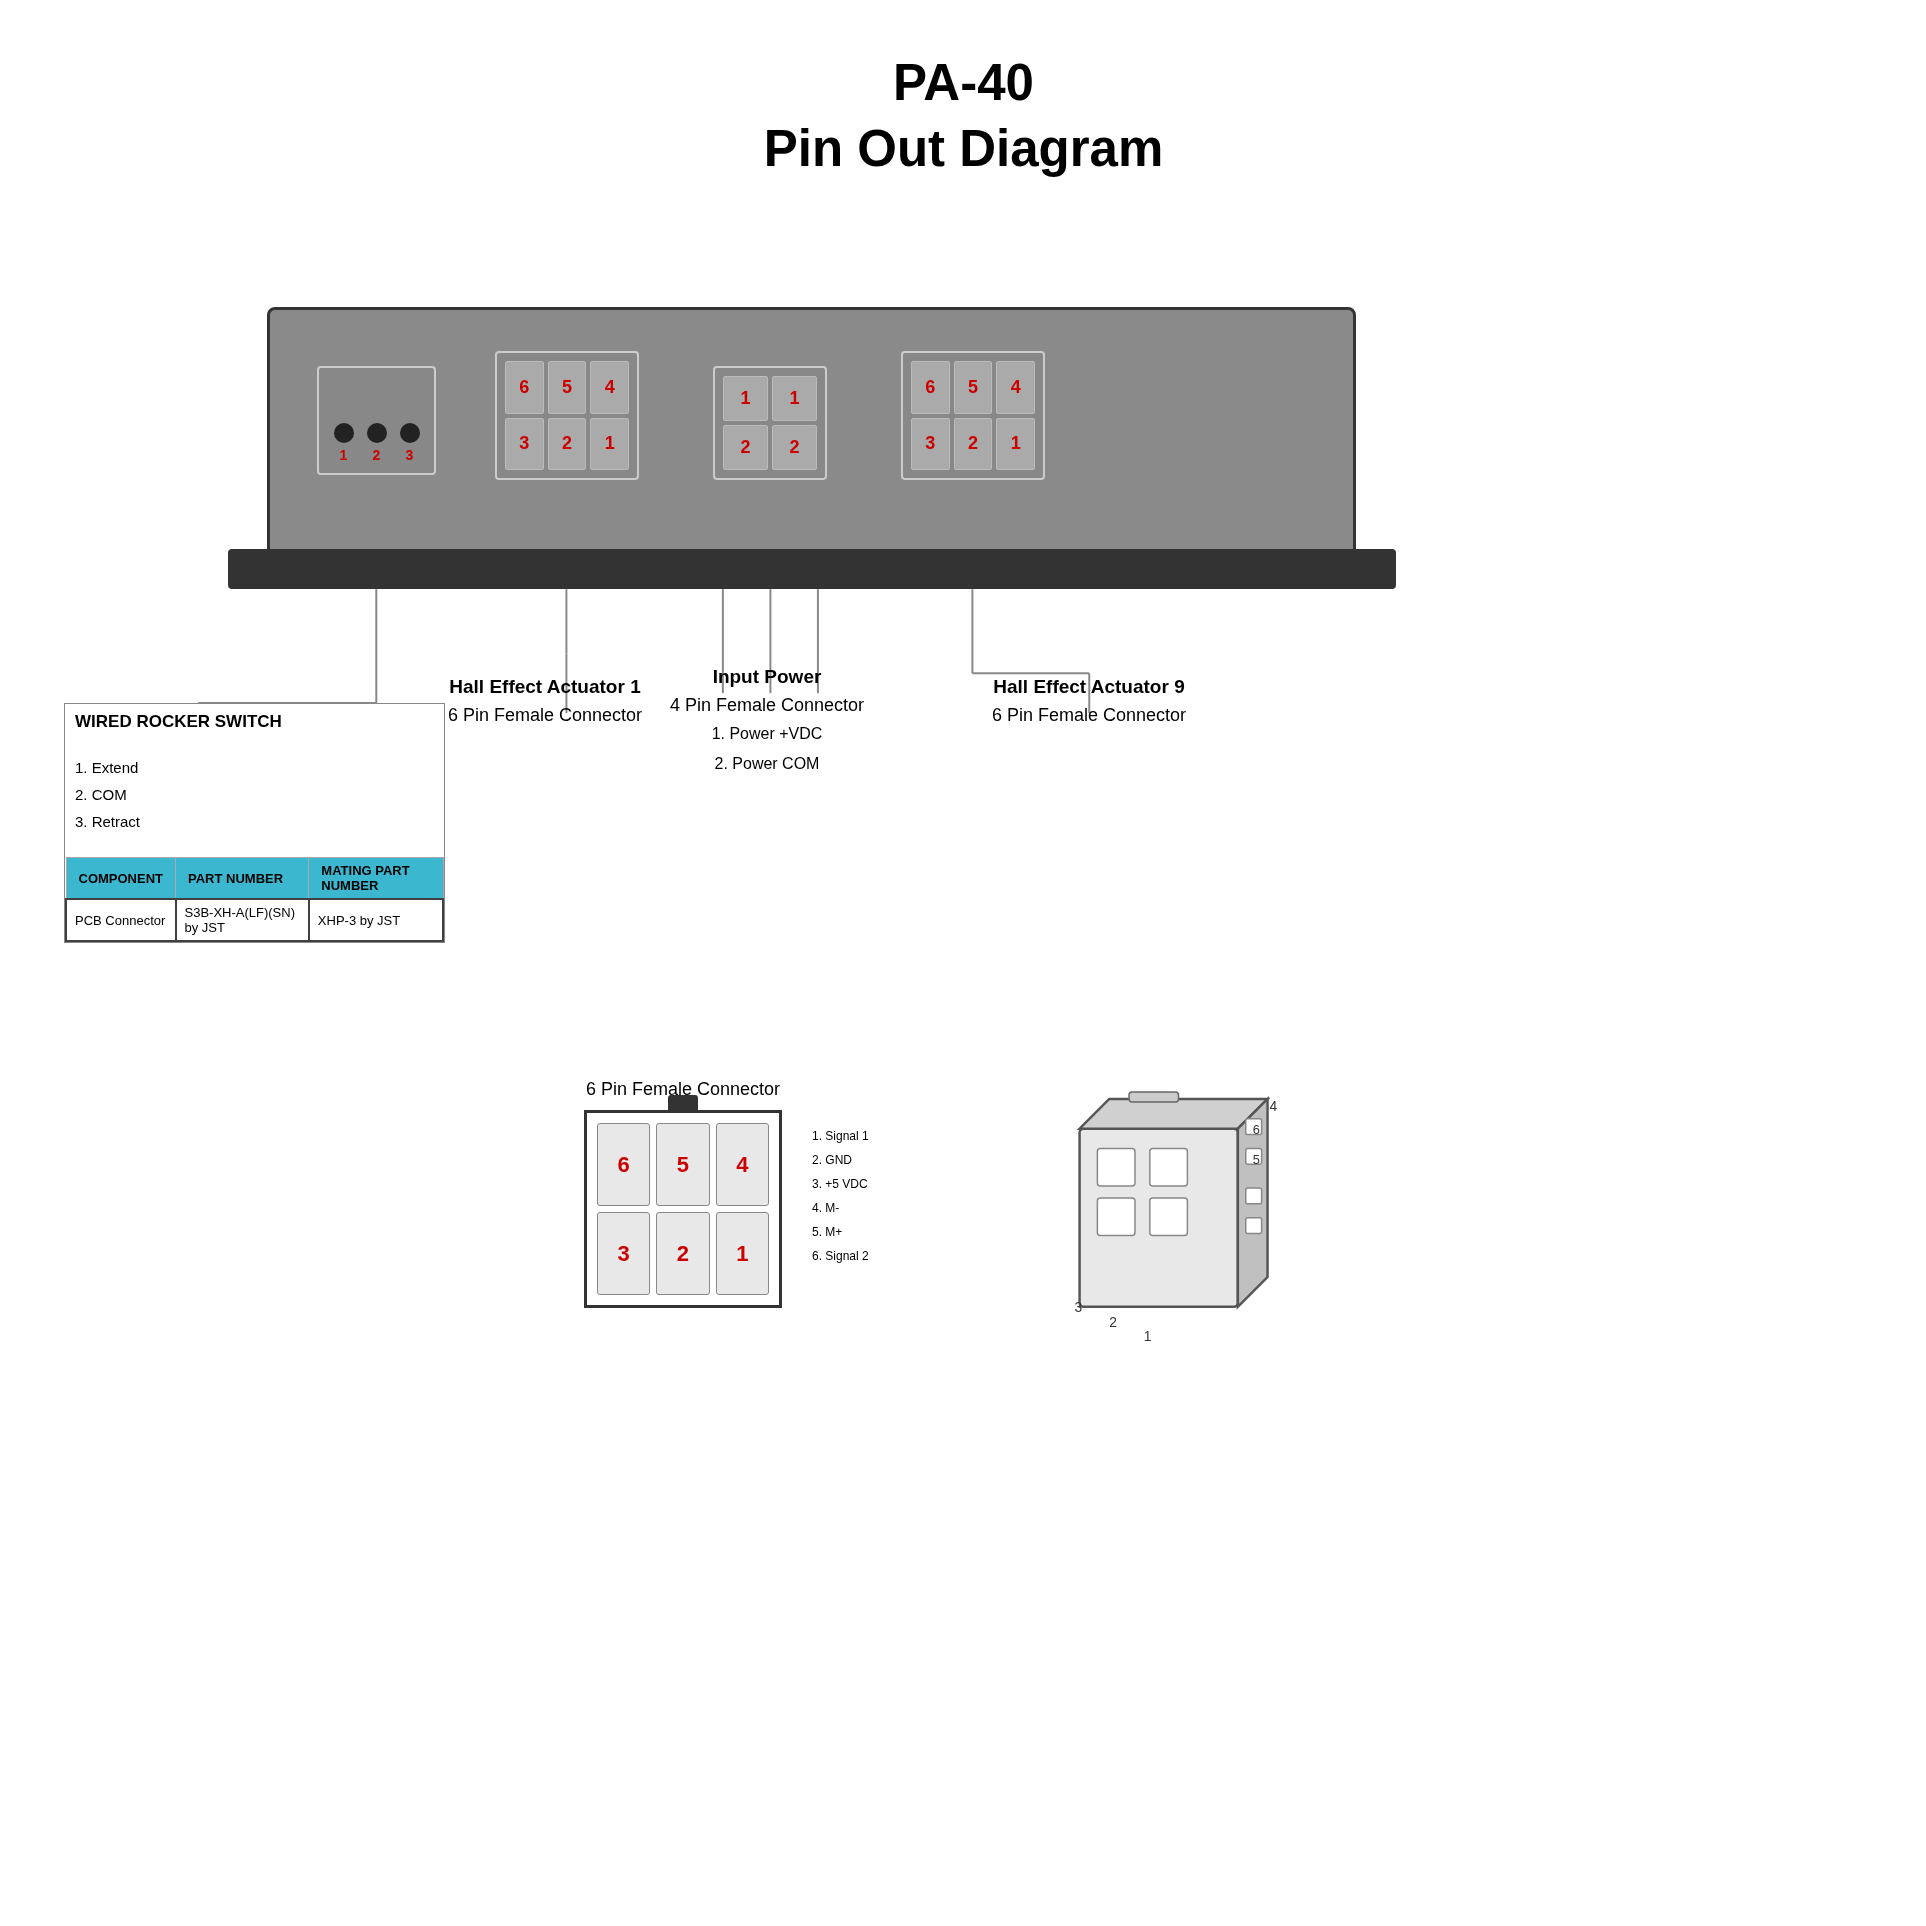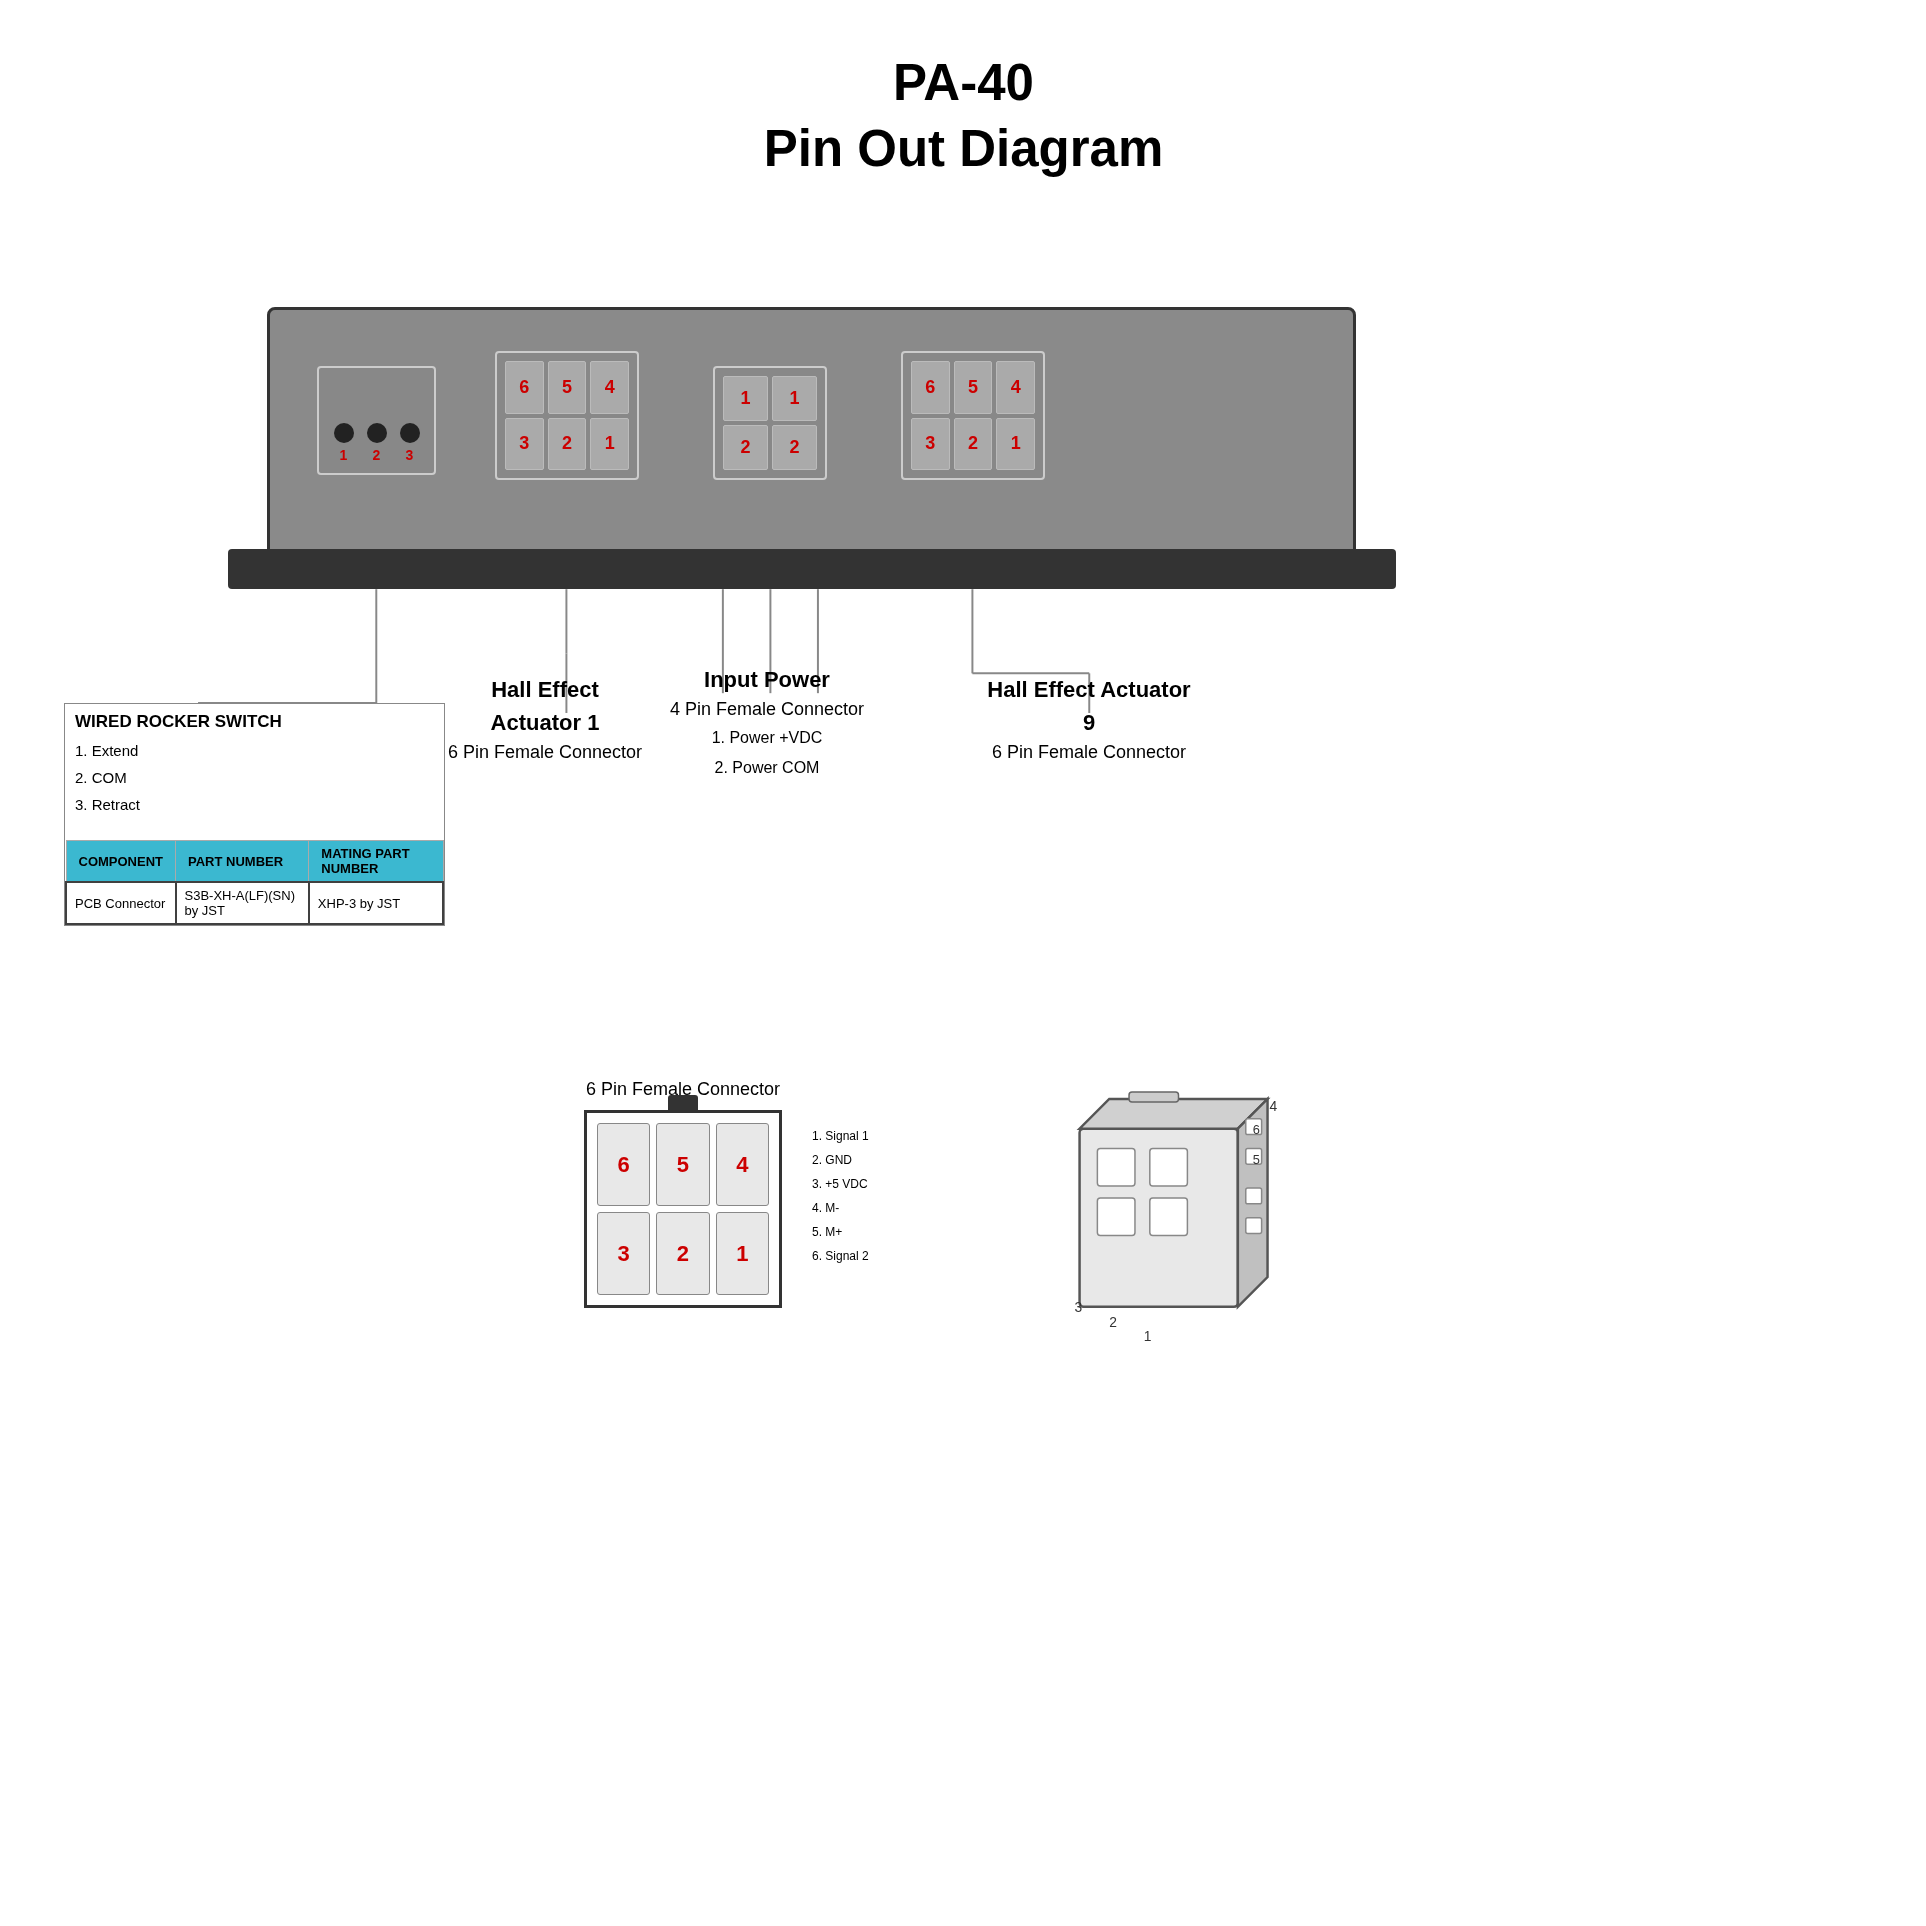--- a/index.html
+++ b/index.html
@@ -155,39 +155,39 @@
 
     
     .conn-label {
       position: absolute;
       text-align: center;
       font-size: 18px;
       line-height: 1.5;
     }
 
     .conn-label strong {
-      font-size: 22px;
+      font-size: 19px;
       font-weight: bold;
     }
 
     
     .rocker-box {
       position: absolute;
       top: 703px;
       left: 64px;
       width: 381px;
       border: 1.5px solid #888;
       background: #fff;
       padding: 0;
     }
 
     .rocker-box-title {
       font-weight: bold;
       font-size: 17px;
-      margin-bottom: 5px;
+      margin-bottom: 22px;
       padding: 8px 10px 0 10px;
     }
 
     .rocker-box-list {
       font-size: 15px;
       padding: 0 10px 22px 10px;
       line-height: 1.8;
     }
 
     .rocker-table {

